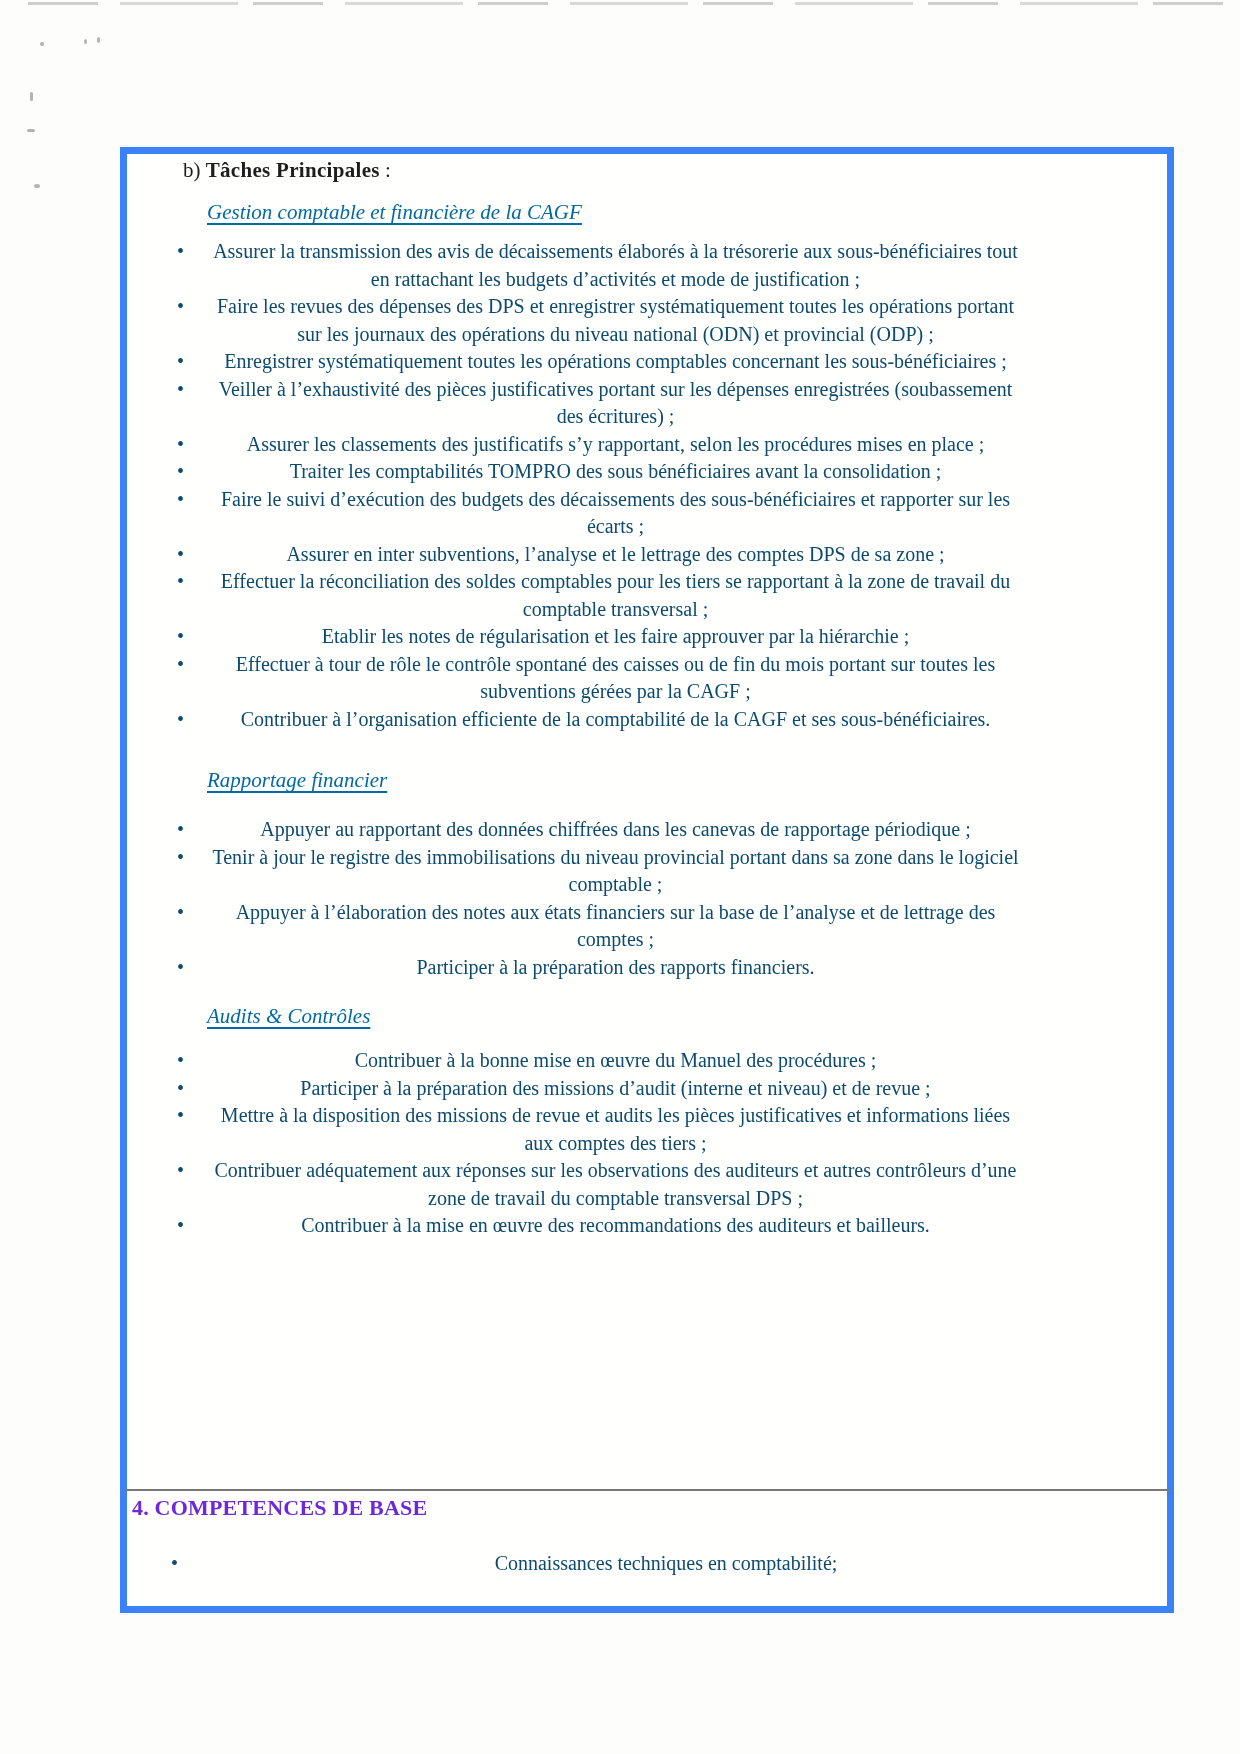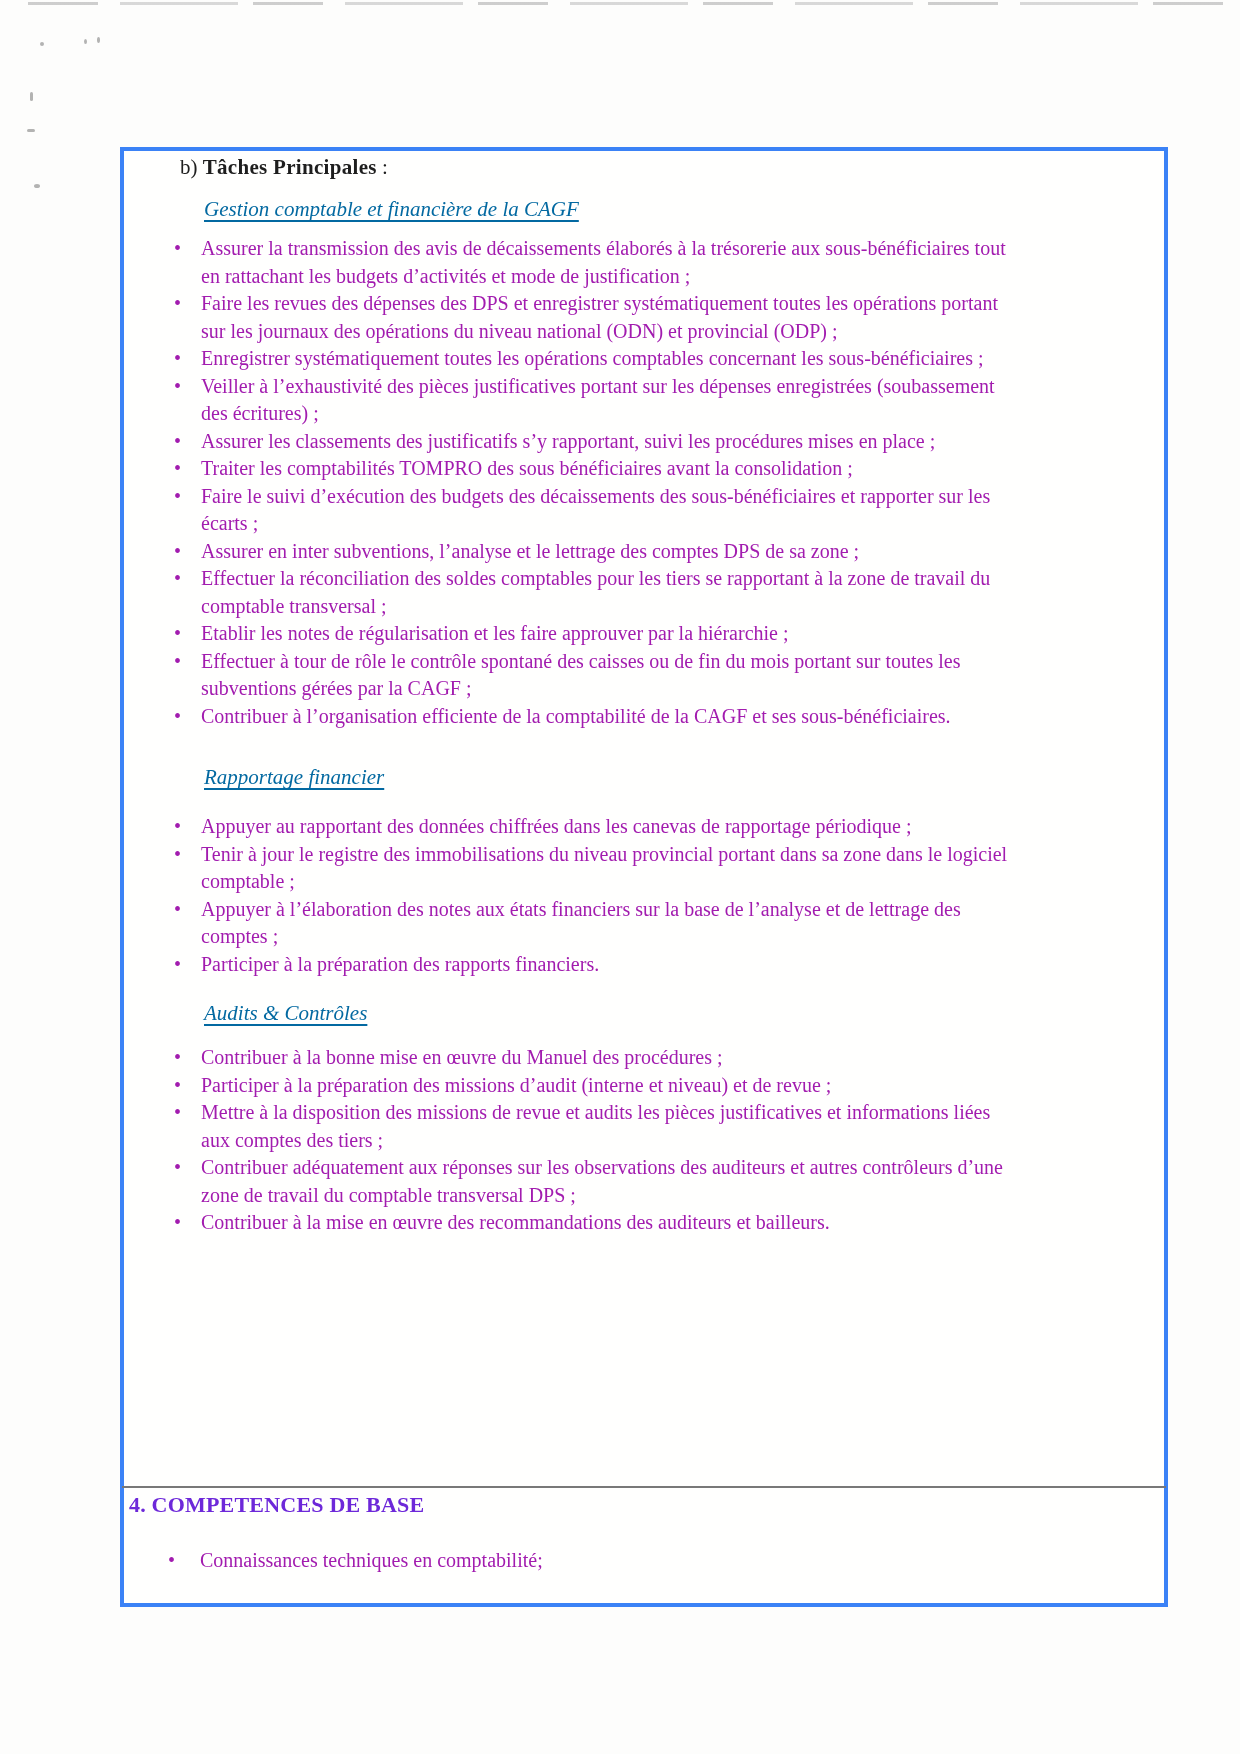--- a/index.html
+++ b/index.html
@@ -30,21 +30,21 @@
   .speck.s3 { left: 97px;  top: 37px;  width: 3px; height: 6px; }
   .speck.s4 { left: 30px;  top: 92px;  width: 3px; height: 9px; border-radius: 2px; }
   .speck.s5 { left: 27px;  top: 129px; width: 8px; height: 3px; border-radius: 2px; }
   .speck.s6 { left: 34px;  top: 184px; width: 6px; height: 4px; }
 
   
   .frame {
     position: absolute;
     left: 120px; top: 147px;
     width: 1040px; height: 1452px;
-    border: 4px solid #3b82f6;
+    border: 7px solid #3b82f6;
     background: #fffffe;
   }
   .frame-divider {
     position: absolute;
     left: -2px; right: -2px; top: 1335px;
     border-top: 2px solid #787878;
   }
 
   .tasks-title {
     position: absolute;
@@ -79,21 +79,22 @@
     width: 852px;
   }
   ul.bullets.l0 { top: 84px; }
   ul.bullets.l1 { top: 662px; }
   ul.bullets.l2 { top: 893px; }
   ul.bullets li {
     position: relative;
     padding-left: 29px;
     font-size: 20px;
     line-height: 27.5px;
-    color: #a21caf;
+    color: #0c4a6e;
+    text-align: center;
   }
   ul.bullets li::before {
     content: "\2022";
     position: absolute;
     left: 2px; top: 0;
     font-size: 20px;
   }
 
   .comp-heading {
     position: absolute;
@@ -124,21 +125,21 @@
 
     <div class="tasks-title"><span>b) </span><span class="b">Tâches Principales</span><span> :</span></div>
 
     <div class="subheading h0">Gestion comptable et financière de la CAGF</div>
 
     <ul class="bullets l0">
       <li>Assurer la transmission des avis de décaissements élaborés à la trésorerie aux sous-bénéficiaires tout en rattachant les budgets d’activités et mode de justification ;</li>
       <li>Faire les revues des dépenses des DPS et enregistrer systématiquement toutes les opérations portant sur les journaux des opérations du niveau national (ODN) et provincial (ODP) ;</li>
       <li>Enregistrer systématiquement toutes les opérations comptables concernant les sous-bénéficiaires ;</li>
       <li>Veiller à l’exhaustivité des pièces justificatives portant sur les dépenses enregistrées (soubassement des écritures) ;</li>
-      <li>Assurer les classements des justificatifs s’y rapportant, suivi les procédures mises en place ;</li>
+      <li>Assurer les classements des justificatifs s’y rapportant, selon les procédures mises en place ;</li>
       <li>Traiter les comptabilités TOMPRO des sous bénéficiaires avant la consolidation ;</li>
       <li>Faire le suivi d’exécution des budgets des décaissements des sous-bénéficiaires et rapporter sur les écarts ;</li>
       <li>Assurer en inter subventions, l’analyse et le lettrage des comptes DPS de sa zone ;</li>
       <li>Effectuer la réconciliation des soldes comptables pour les tiers se rapportant à la zone de travail du comptable transversal ;</li>
       <li>Etablir les notes de régularisation et les faire approuver par la hiérarchie ;</li>
       <li>Effectuer à tour de rôle le contrôle spontané des caisses ou de fin du mois portant sur toutes les subventions gérées par la CAGF ;</li>
       <li>Contribuer à l’organisation efficiente de la comptabilité de la CAGF et ses sous-bénéficiaires.</li>
     </ul>
 
     <div class="subheading h1">Rapportage financier</div>

